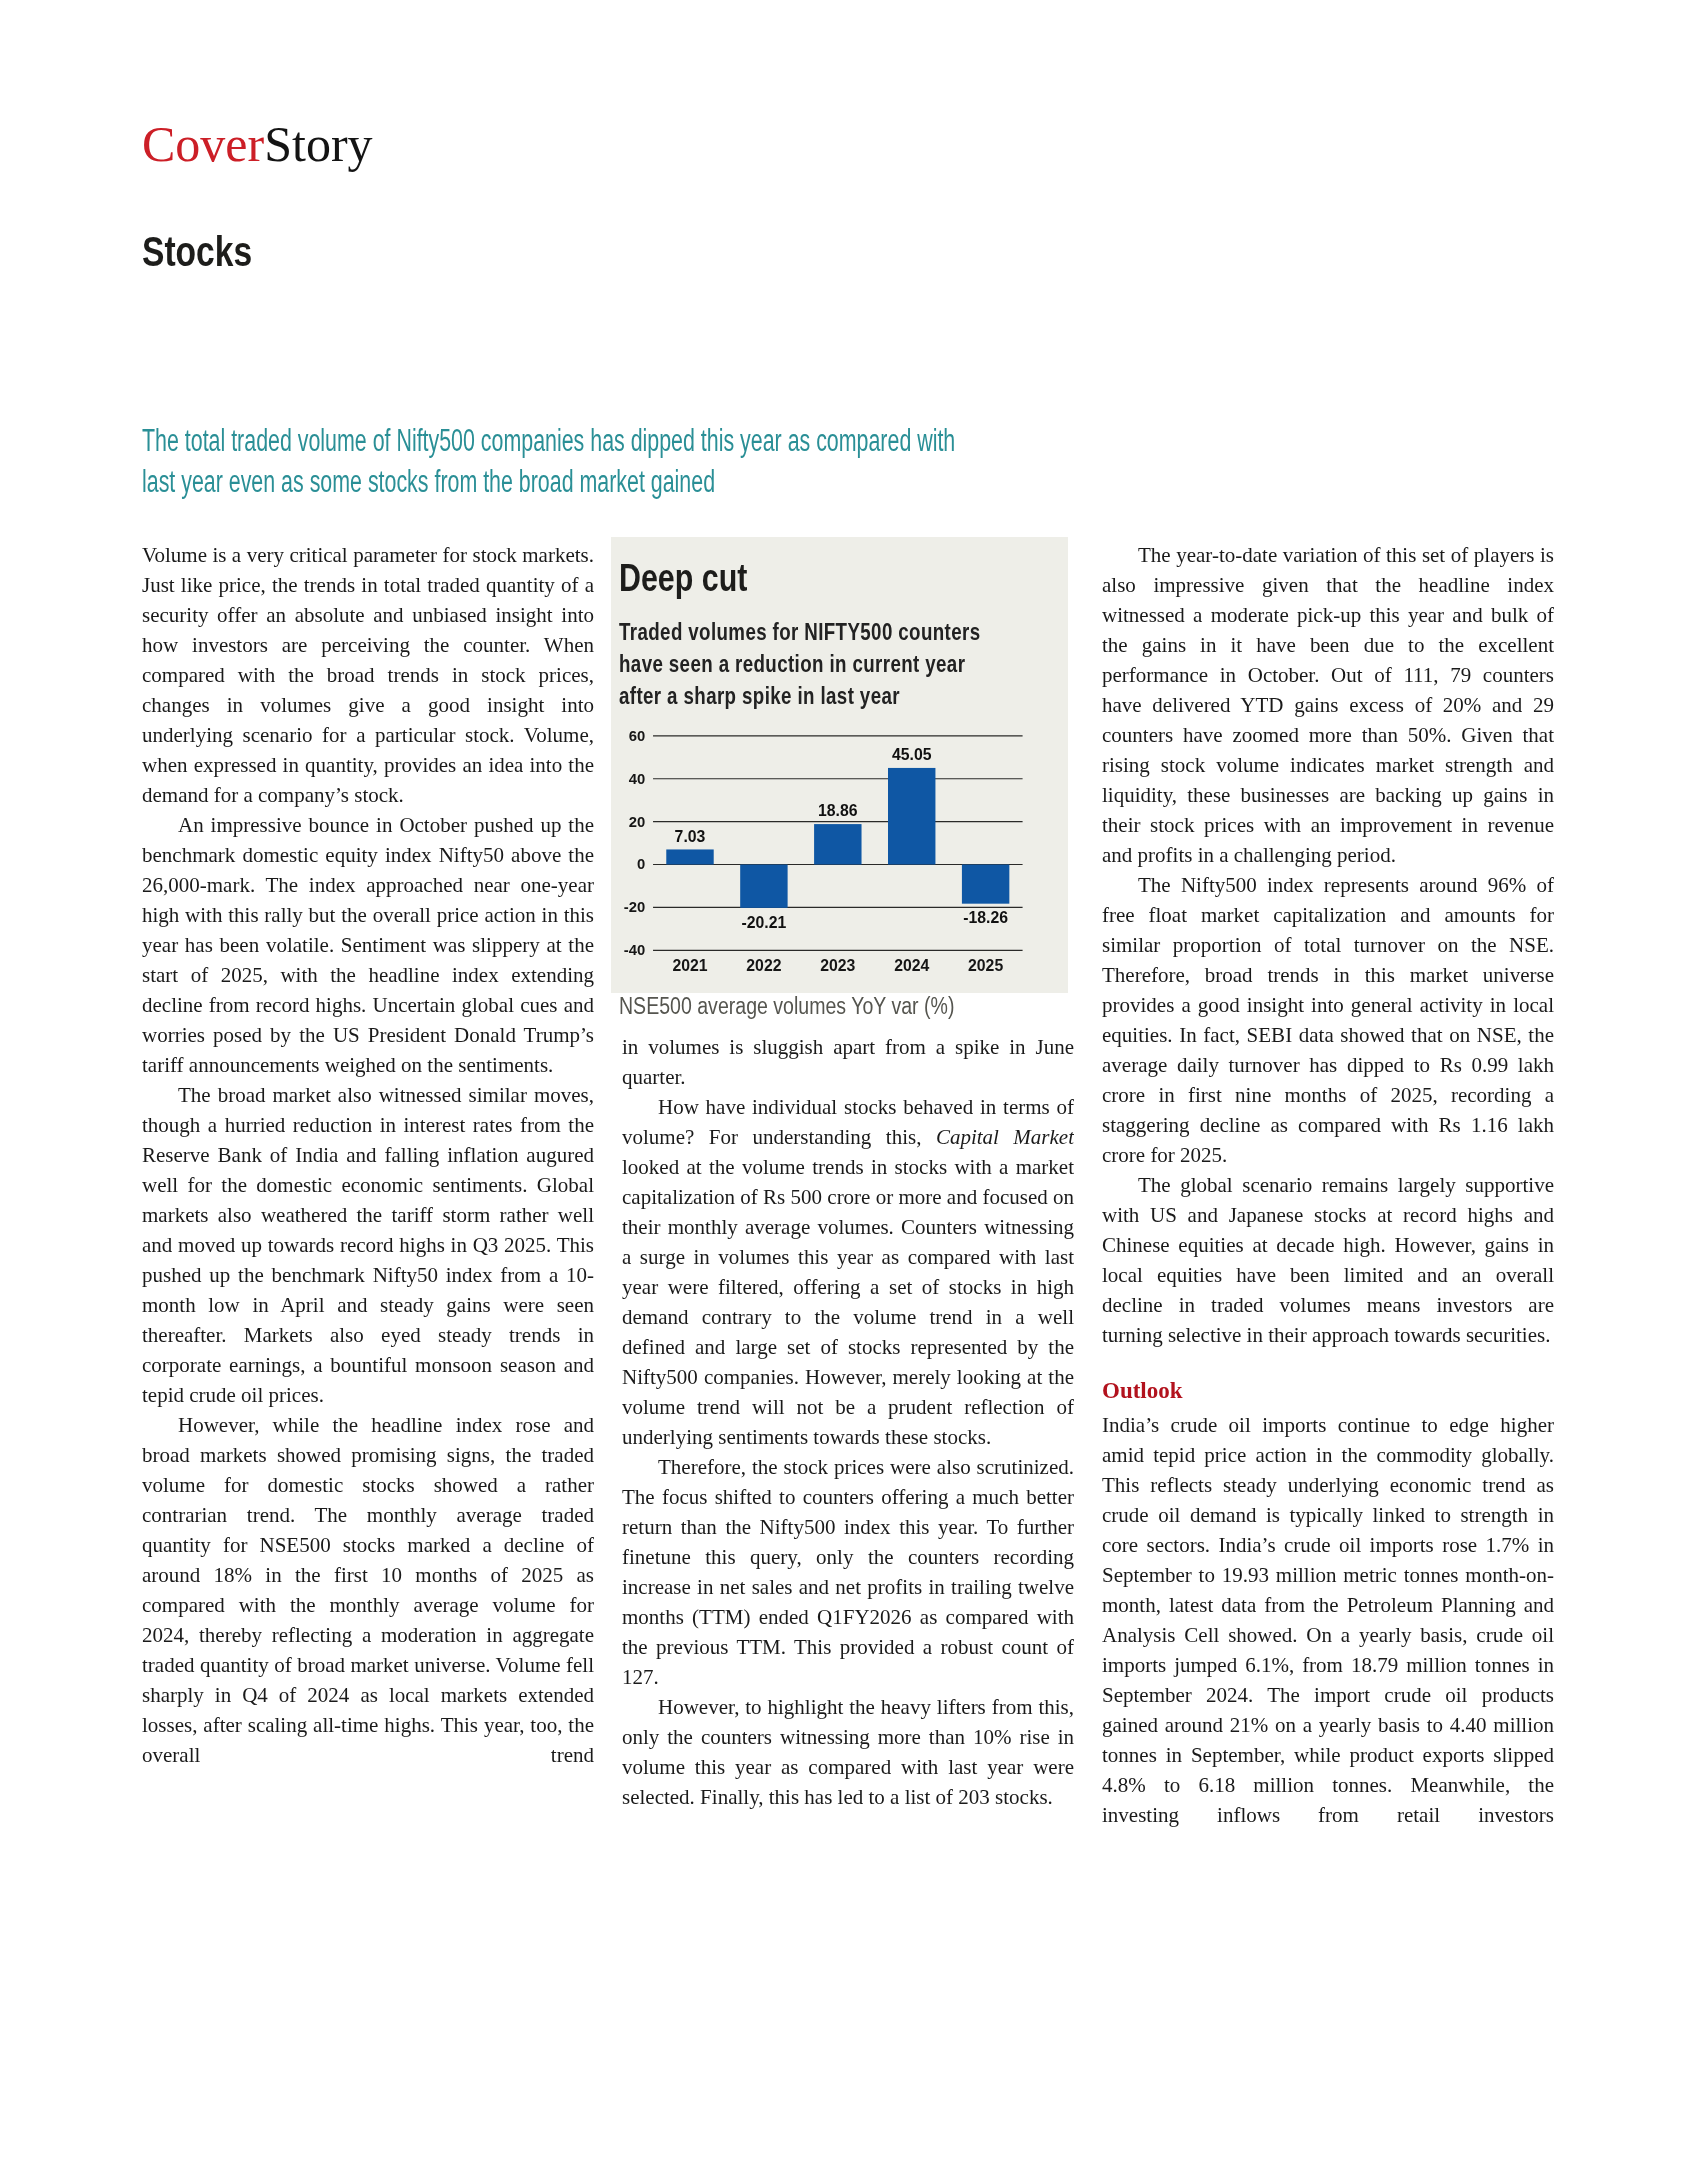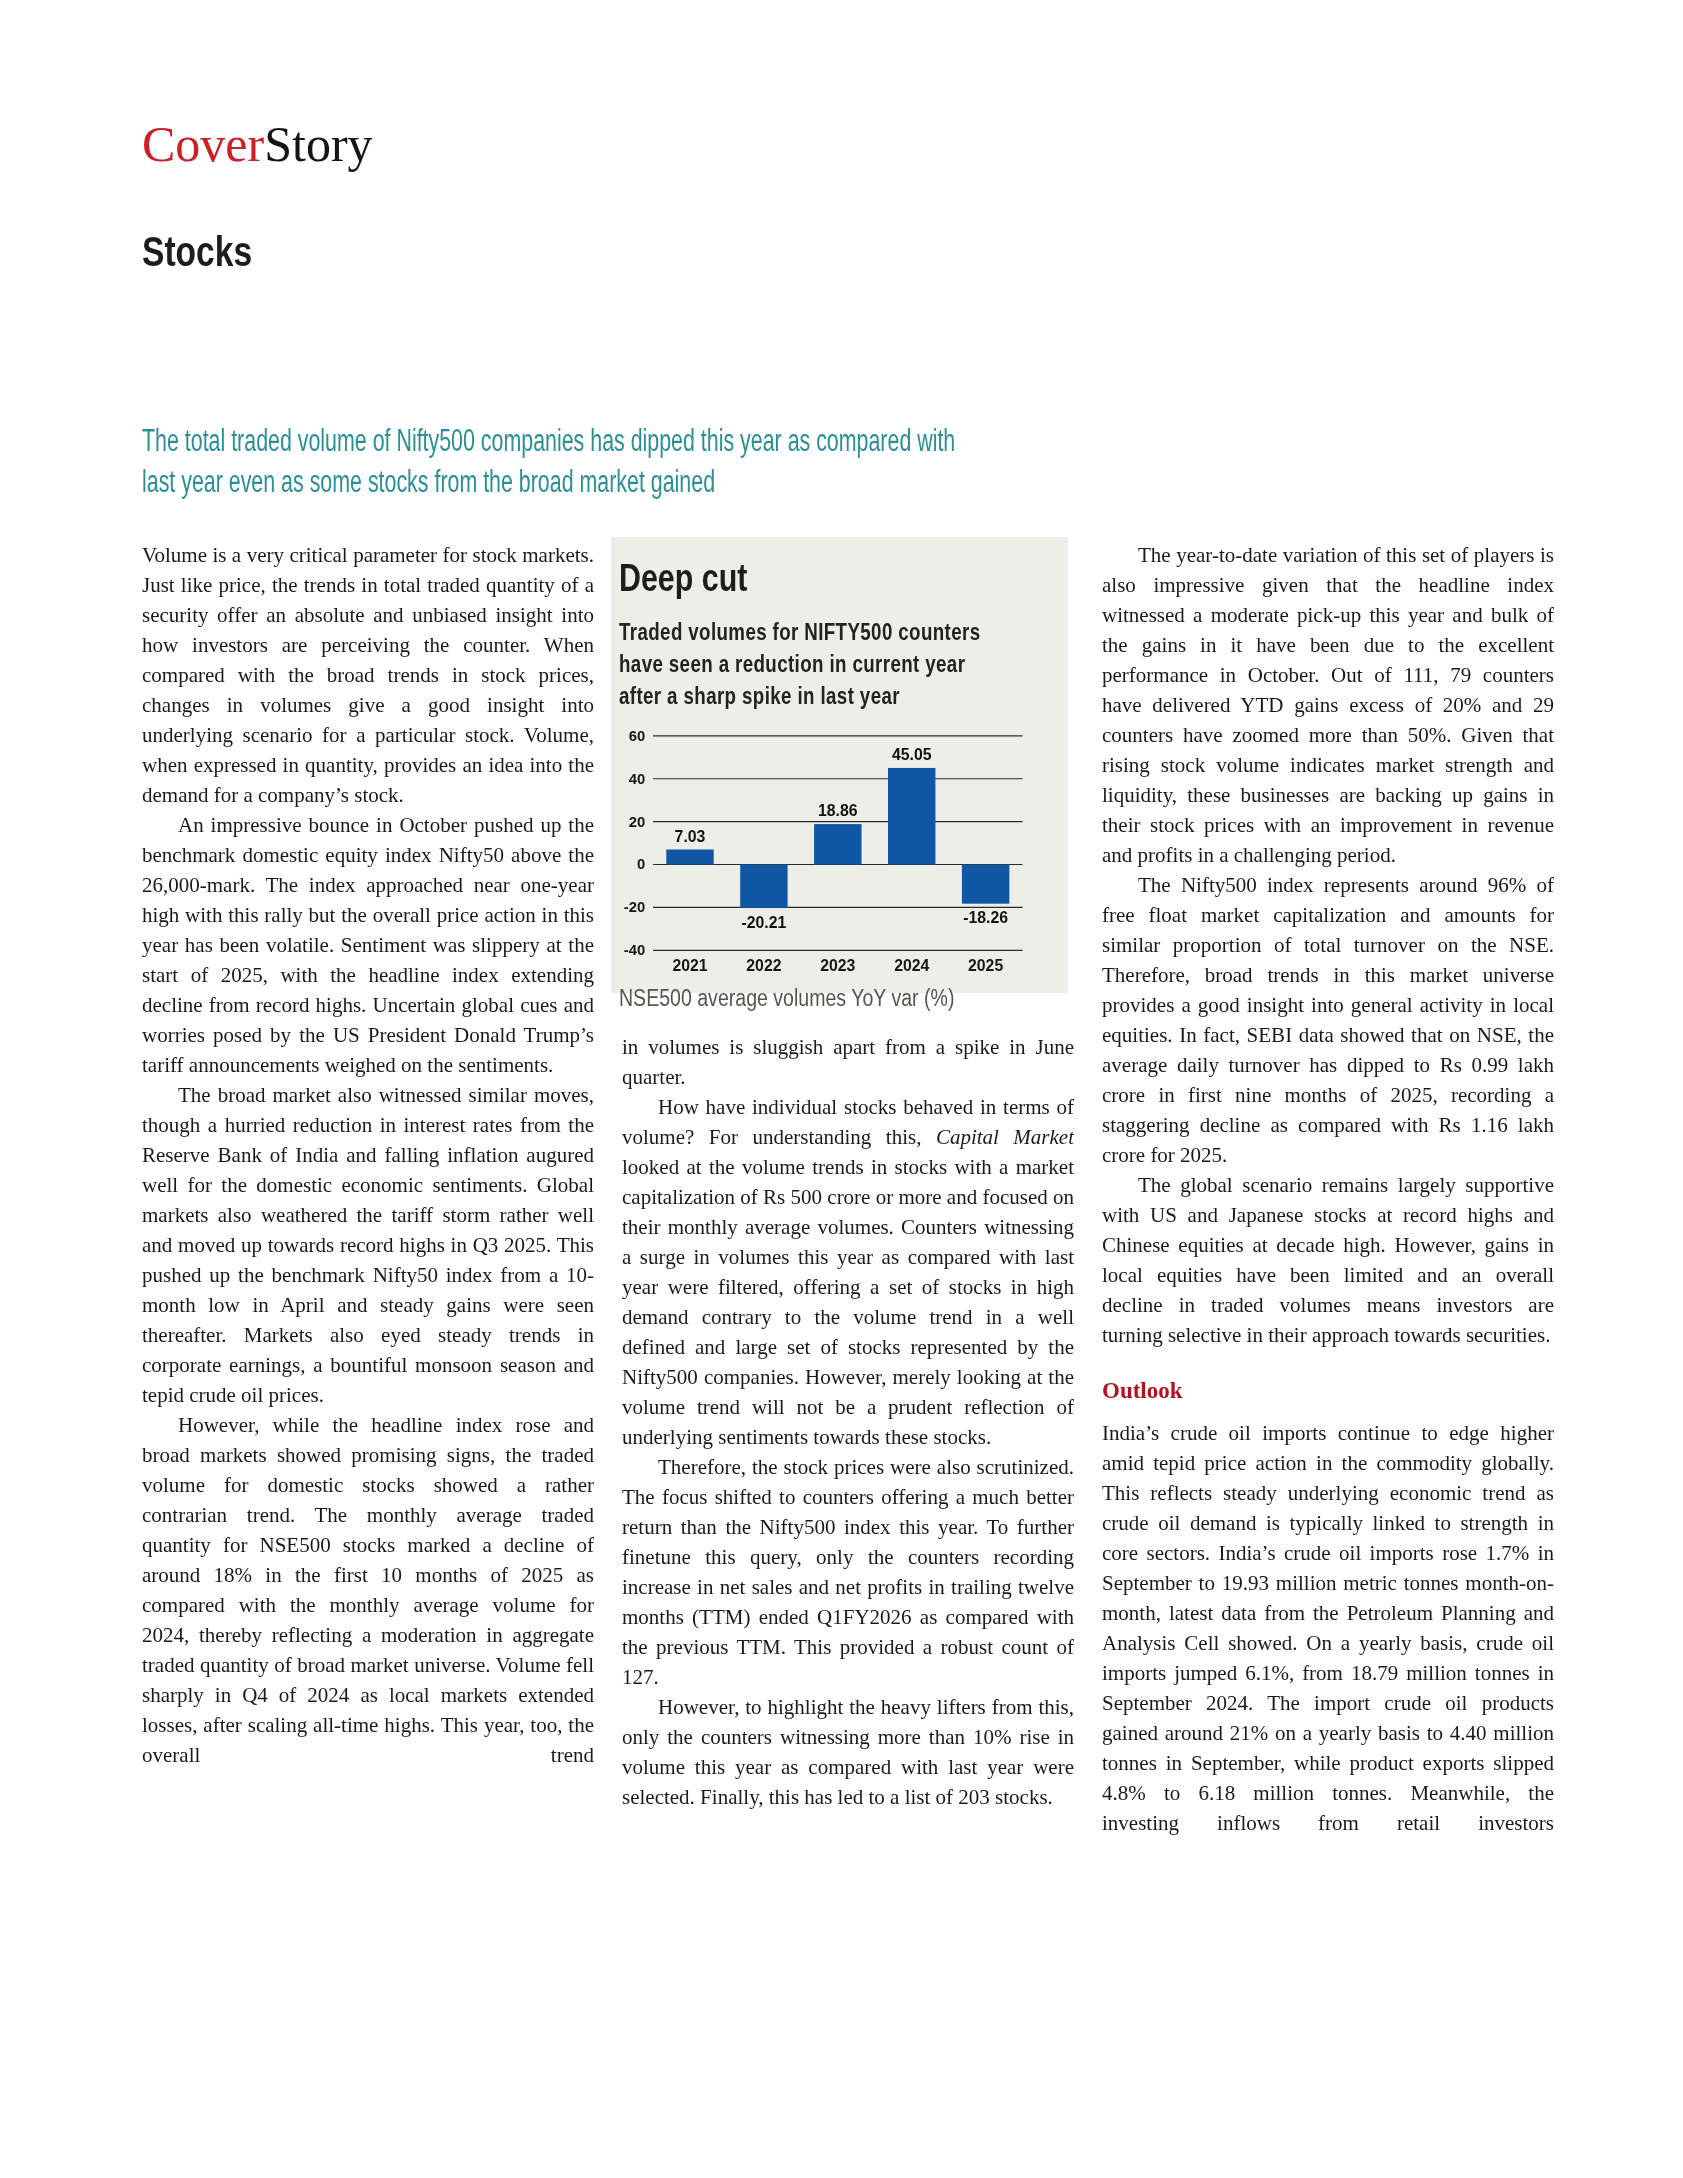--- a/index.html
+++ b/index.html
@@ -27,35 +27,35 @@
   .deck-line{white-space:nowrap;}
 
   .col{position:absolute;top:540px;width:452px;height:1434px;overflow:hidden;
        font-size:21px;line-height:30px;text-align:justify;hyphens:auto;-webkit-hyphens:auto;}
   .col1{left:142px;}
   .col2{left:622px;top:1032px;height:941px;}
   .col3{left:1102px;}
   .col p{margin:0;}
   .col p.ind{text-indent:36px;}
   .col p.cont{text-align-last:justify;}
-  .col h3{margin:26px 0 12px 0;font-family:"Liberation Serif",serif;font-weight:700;
+  .col h3{margin:26px 0 4px 0;font-family:"Liberation Serif",serif;font-weight:700;
           font-size:23px;color:#b2121d;text-align:left;}
 
   
   .chart-panel{position:absolute;left:611px;top:537px;width:457px;height:456px;
                background:#eeeee8;box-sizing:border-box;padding:20px 24px 8px 8px;}
   .c-title{font-family:"Liberation Sans",sans-serif;font-weight:700;font-size:38px;color:#1d1d1b;}
   .c-sub{margin-top:16px;font-family:"Liberation Sans",sans-serif;font-weight:700;
          font-size:24px;line-height:32px;color:#222;letter-spacing:0.5px;}
   .chart-svg{display:block;margin-top:14px;}
   .chart-svg .tick{font:700 15px "Liberation Sans",sans-serif;fill:#161616;}
   .chart-svg .val{font:700 16px "Liberation Sans",sans-serif;fill:#111;}
   .chart-svg .cat{font:700 16px "Liberation Sans",sans-serif;fill:#161616;}
   .c-cap{font-family:"Liberation Sans",sans-serif;font-size:23px;color:#55554f;}
-  .c-cap-wrap{margin-top:10px;}
+  .c-cap-wrap{margin-top:18px;}
 
   footer{position:absolute;left:132px;top:2002px;display:flex;align-items:baseline;gap:25px;}
   .f-date{font-family:"Liberation Sans",sans-serif;font-weight:700;font-size:28px;color:#1c1c1c;}
   .f-mag{font-family:"Liberation Sans",sans-serif;font-weight:700;font-size:29px;
          letter-spacing:1px;color:#c8202c;}
   .page-badge{position:absolute;left:1540px;top:1992px;width:46px;height:46px;background:#1a1a1a;
               display:flex;align-items:center;justify-content:center;}
   .page-badge span{font-family:"Liberation Sans",sans-serif;font-size:26px;color:#fff;}
 </style>
 </head>

